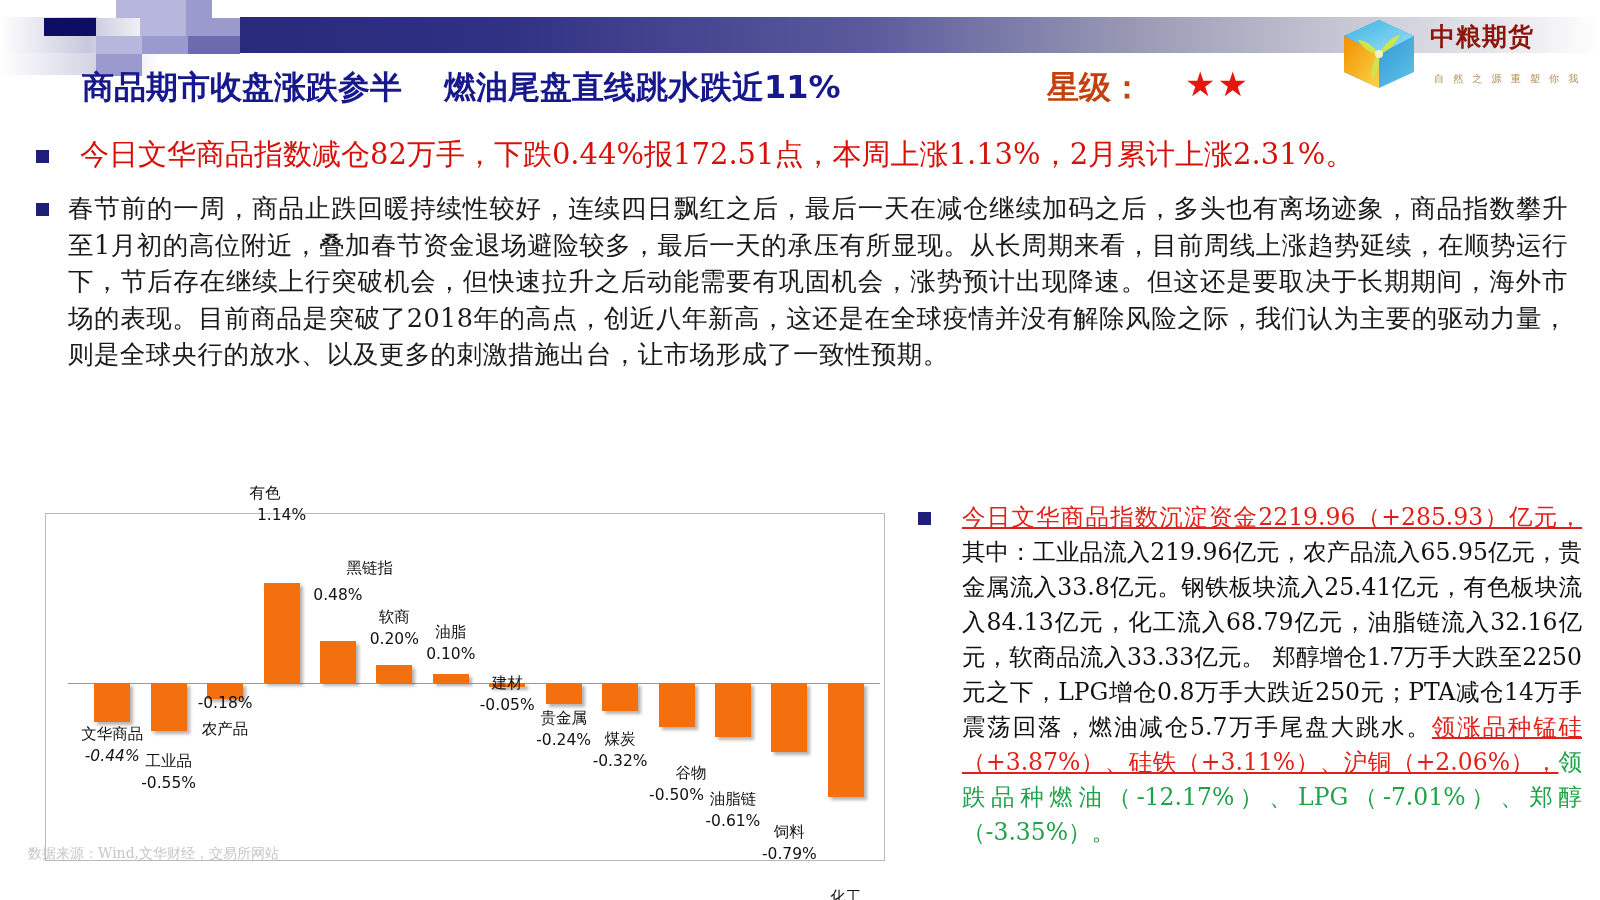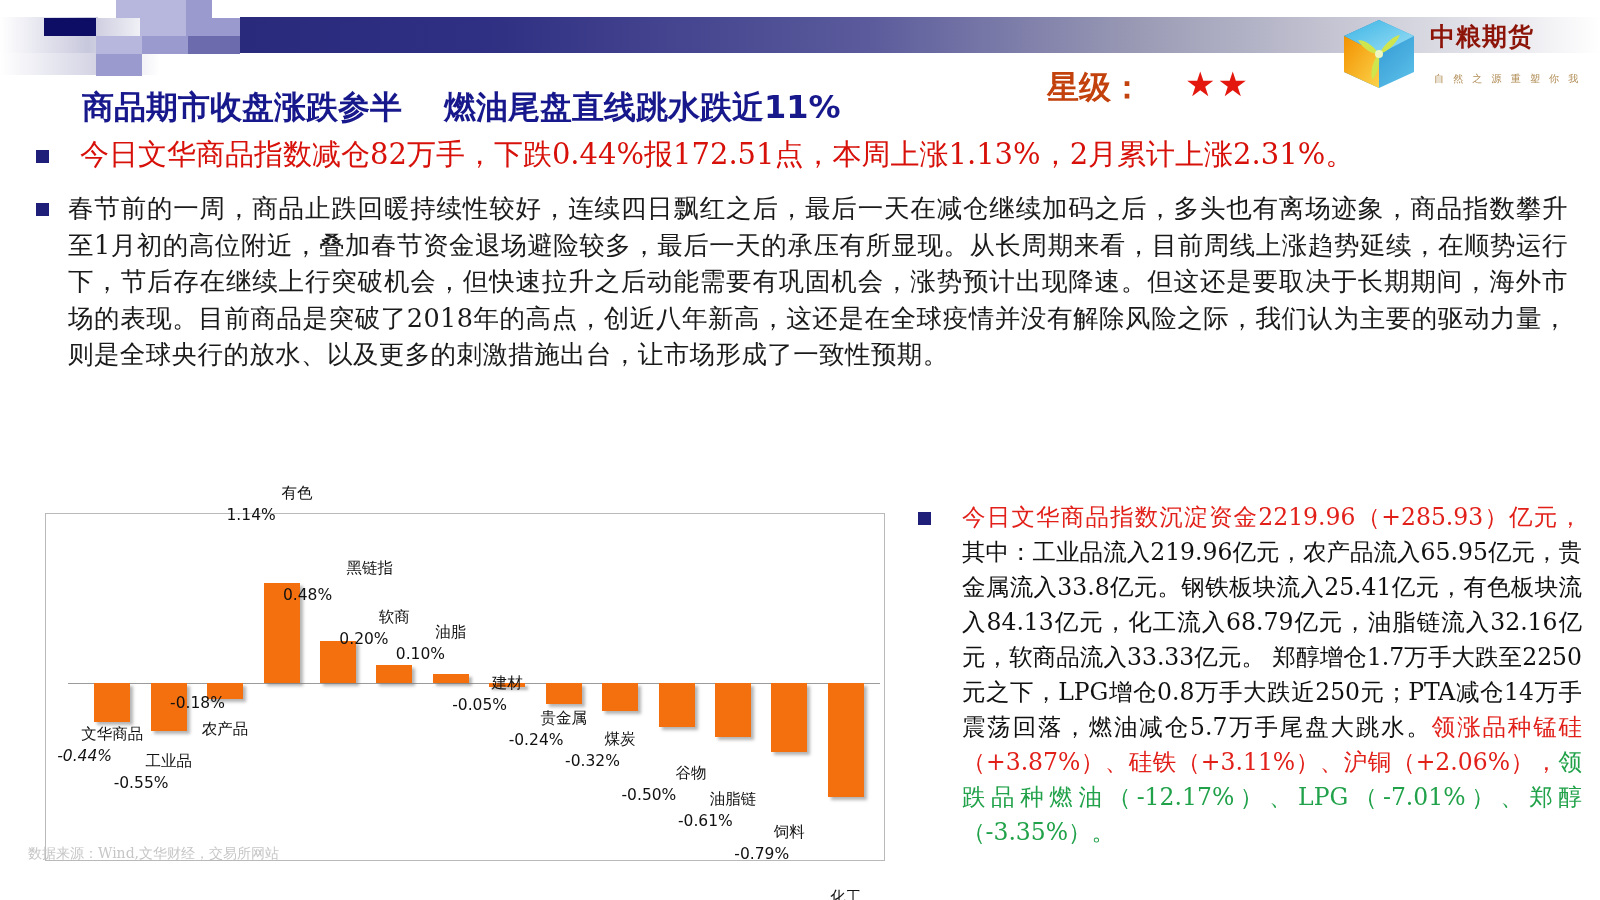--- a/index.html
+++ b/index.html
@@ -46,21 +46,21 @@
     position:absolute;left:100px;top:56px;
     font-family:"DejaVu Sans","Liberation Sans",sans-serif;
     font-size:10px;color:#b08b54;letter-spacing:3px;
   }
 
   
   #title-row{position:absolute;left:0;top:66px;width:1600px;height:52px;}
   .title-main{
     position:absolute;left:82px;top:0px;
     font-family:"DejaVu Sans","Liberation Sans",sans-serif;
-    font-weight:bold;font-size:32px;color:#17188c;white-space:nowrap;margin-top:20px;
+    font-weight:bold;font-size:32px;color:#17188c;white-space:nowrap;
   }
   .title-main .gap{display:inline-block;width:42px;}
   .title-star-label{
     position:absolute;left:1047px;top:0px;
     font-family:"DejaVu Sans","Liberation Sans",sans-serif;
     font-weight:bold;font-size:32px;color:#c2410c;white-space:nowrap;
   }
   .title-stars{
     position:absolute;left:1185px;top:0px;
     font-size:34px;color:#e4170f;letter-spacing:2px;line-height:36px;
@@ -93,36 +93,36 @@
   }
   .bar{
     position:absolute;background:#F4700E;
     box-shadow:3px 3px 3px rgba(120,120,120,0.55);
   }
   .bar-lbl{
     position:absolute;text-align:center;font-size:15.5px;color:#111;
     line-height:20px;white-space:nowrap;
   }
   .bar-val{
-    position:absolute;
+    position:absolute;text-align:center;
     font-family:"DejaVu Sans","Liberation Sans",sans-serif;
     font-size:15.5px;color:#111;line-height:20px;white-space:nowrap;
   }
   #chart-source{
     position:absolute;left:28px;top:845px;
     font-size:14px;color:#c6c6c6;white-space:nowrap;
   }
 
   
   #right-panel{
     position:absolute;left:962px;top:500px;width:620px;
     font-size:23.5px;line-height:35px;color:#111;
     text-align:justify;text-justify:inter-character;
   }
-  .red{color:#e2201a;}
+  .red{color:#e2201a;text-decoration:underline;}
   .green{color:#21a24a;}
 </style>
 </head>
 <body>
 
 <div id="header-deco">
   <div class="deco-fade"></div>
   <div class="deco-fade2"></div>
   <div class="deco-bar"></div>
   <div class="sq sq-lav1" style="left:98px;top:0px;width:42px;height:18px;"></div>
@@ -186,21 +186,21 @@
   <div class="bar" style="width: 36px; left: 48.2143px; height: 38.5965px; top: 169px;"></div>
       <div class="bar-lbl" style="width: 110px; left: 11.2143px; top: 209.596px;">文华商品</div>
       <div class="bar-val" style="width: 110px; left: 11.2143px; top: 231.596px; font-style: italic;">-0.44%</div>
       <div class="bar" style="width: 36px; left: 104.643px; height: 48.2456px; top: 169px;"></div>
       <div class="bar-lbl" style="width: 110px; left: 67.6429px; top: 237.246px;">工业品</div>
       <div class="bar-val" style="width: 110px; left: 67.6429px; top: 259.246px;">-0.55%</div>
       <div class="bar" style="width: 36px; left: 161.071px; height: 15.7895px; top: 169px;"></div>
       <div class="bar-lbl" style="width: 110px; left: 124.071px; top: 156.789px; margin-top: 48px;">农产品</div>
       <div class="bar-val" style="width: 110px; left: 124.071px; top: 178.789px;">-0.18%</div>
       <div class="bar" style="width: 36px; left: 217.5px; height: 100px; top: 69px;"></div>
-      <div class="bar-lbl" style="width: 110px; left: 196px; top: -31px;">有色</div>
+      <div class="bar-lbl" style="width: 110px; left: 164px; top: -31px;">有色</div>
       <div class="bar-val" style="width: 110px; left: 180.5px; top: -9px;">1.14%</div>
       <div class="bar" style="width: 36px; left: 273.929px; height: 42.1053px; top: 126.895px;"></div>
       <div class="bar-lbl" style="width: 110px; left: 236.929px; top: 44px; text-align: right;">黑链指</div>
       <div class="bar-val" style="width: 110px; left: 236.929px; top: 70.8947px;">0.48%</div>
       <div class="bar" style="width: 36px; left: 330.357px; height: 17.5439px; top: 151.456px;"></div>
       <div class="bar-lbl" style="width: 110px; left: 293.357px; top: 93.4561px;">软商</div>
       <div class="bar-val" style="width: 110px; left: 293.357px; top: 115.456px;">0.20%</div>
       <div class="bar" style="width: 36px; left: 386.786px; height: 8.77193px; top: 160.228px;"></div>
       <div class="bar-lbl" style="width: 110px; left: 349.786px; top: 108.228px;">油脂</div>
       <div class="bar-val" style="width: 110px; left: 349.786px; top: 130.228px;">0.10%</div>

